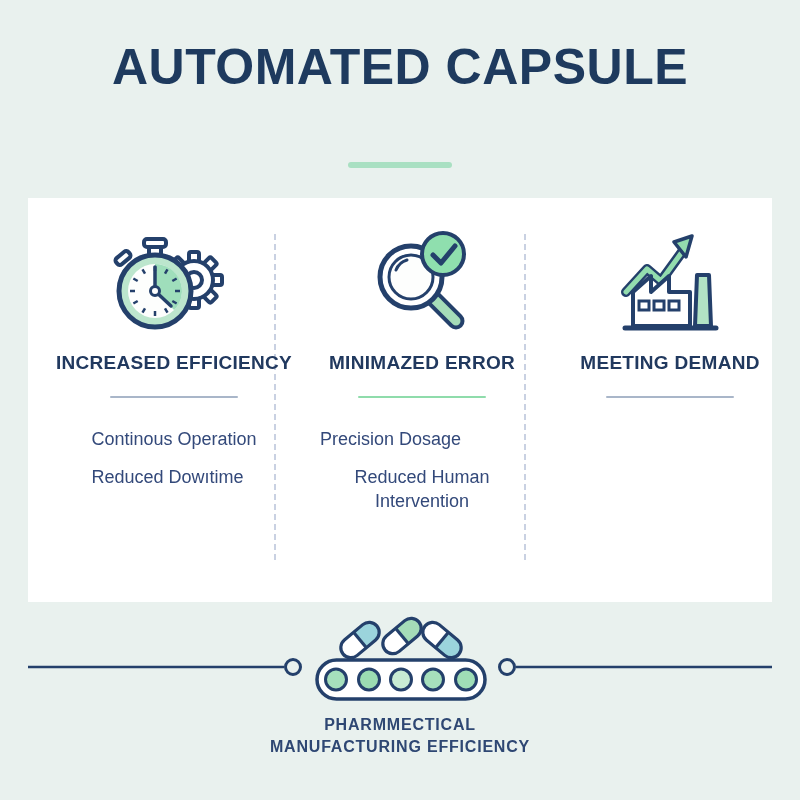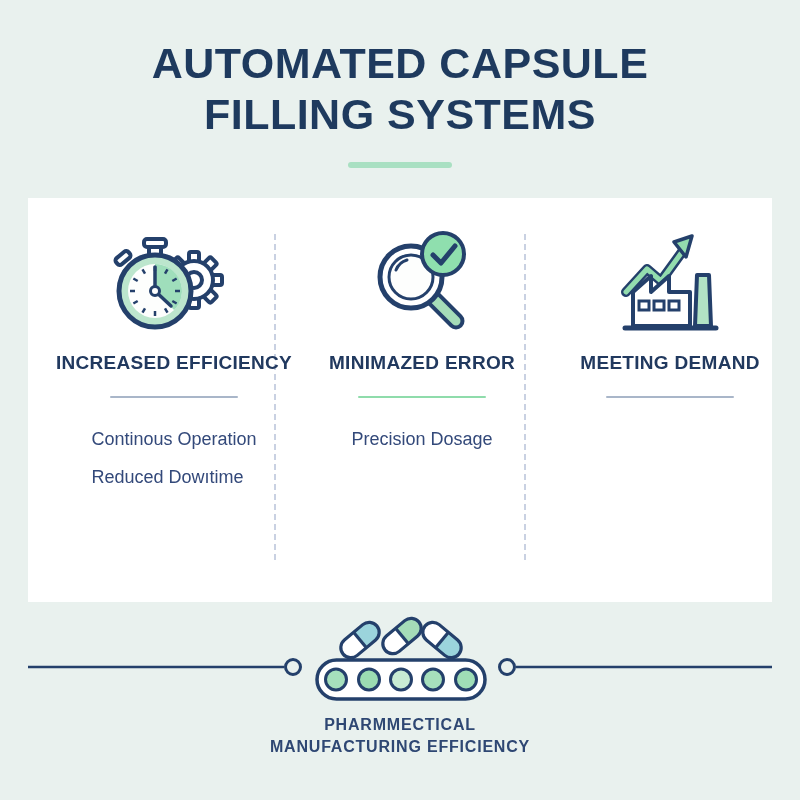--- a/index.html
+++ b/index.html
@@ -4,21 +4,21 @@
 <style>
   html,body{margin:0;padding:0;}
   body{
     width:800px;height:800px;position:relative;overflow:hidden;
     background:#e9f1ee;
     font-family:"Liberation Sans", sans-serif;
     color:#1e3a5e;
   }
   .title{
     position:absolute;top:38px;left:0;width:800px;text-align:center;
-    font-size:43px;font-weight:bold;line-height:1.18;letter-spacing:0.5px;
+    font-size:50px;font-weight:bold;line-height:1.18;letter-spacing:0.5px;
     color:#1e3a5e;
   }
   .green-bar{
     position:absolute;top:162px;left:348px;width:104px;height:6px;
     border-radius:3px;background:#a9e0c2;
   }
   .card{
     position:absolute;left:28px;top:198px;width:744px;height:404px;
     background:#ffffff;
   }
@@ -49,21 +49,20 @@
     position:absolute;top:714px;left:0;width:800px;text-align:center;
     font-size:16px;font-weight:600;letter-spacing:0.8px;line-height:1.35;
     color:#2e4773;
   }
 </style>
 </head>
 <body>
 
 <div class="title">
   <div>AUTOMATED CAPSULE</div>
-  <div>FILLING SYSTEMS</div>
 </div>
 
 <div class="green-bar"></div>
 
 <div class="card">
   <div class="v-divider d1"></div>
   <div class="v-divider d2"></div>
 
   <div class="cols">
 
@@ -133,20 +132,21 @@
           <circle cx="45" cy="51" r="22" fill="#fdfefd" stroke="#24406b" stroke-width="3"></circle>
           <path d="M30,44 A17,17 0 0 1 41,34" fill="none" stroke="#24406b" stroke-width="3" stroke-linecap="round"></path>
           <circle cx="77" cy="28" r="21" fill="#8fdfae" stroke="#24406b" stroke-width="4"></circle>
           <path d="M67,29 L75,37 L89,20" fill="none" stroke="#24406b" stroke-width="5" stroke-linecap="round" stroke-linejoin="round"></path>
         </svg>
       </div>
       <div class="col-heading">MINIMAZED ERROR</div>
       <div class="col-underline" style="background-color: rgb(143, 220, 171);"></div>
       <div class="col-items">
         <div class="col-item">Precision Dosage</div>
+        <div class="col-item">Reduced Human Intervention</div>
       </div>
     </div>
 
     <div class="col">
       <div class="icon-box">
         <svg width="120" height="110" viewBox="0 0 120 110">
 
           <polyline points="16,64 37,41 51,53 72,24" fill="none" stroke="#24406b" stroke-width="10" stroke-linecap="round" stroke-linejoin="round"></polyline>
           <polyline points="16,64 37,41 51,53 72,24" fill="none" stroke="#93dcae" stroke-width="5" stroke-linecap="round" stroke-linejoin="round"></polyline>
           <polygon points="82,8 64,14 76,29" fill="#93dcae" stroke="#24406b" stroke-width="3.5" stroke-linejoin="round"></polygon>

